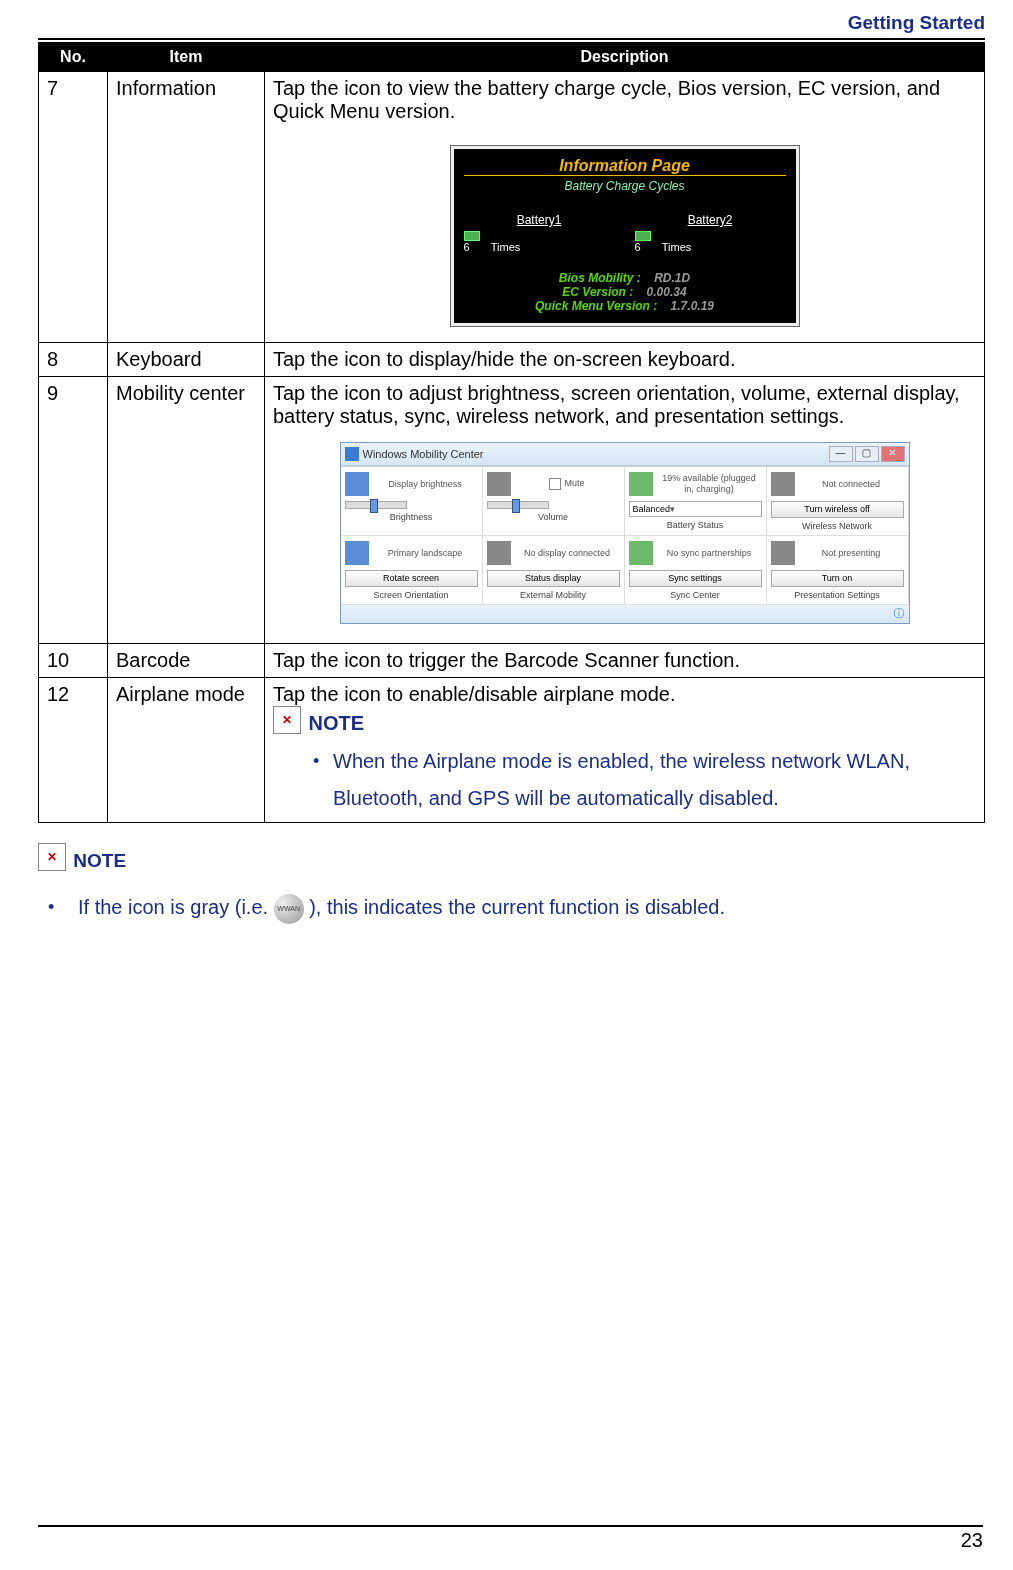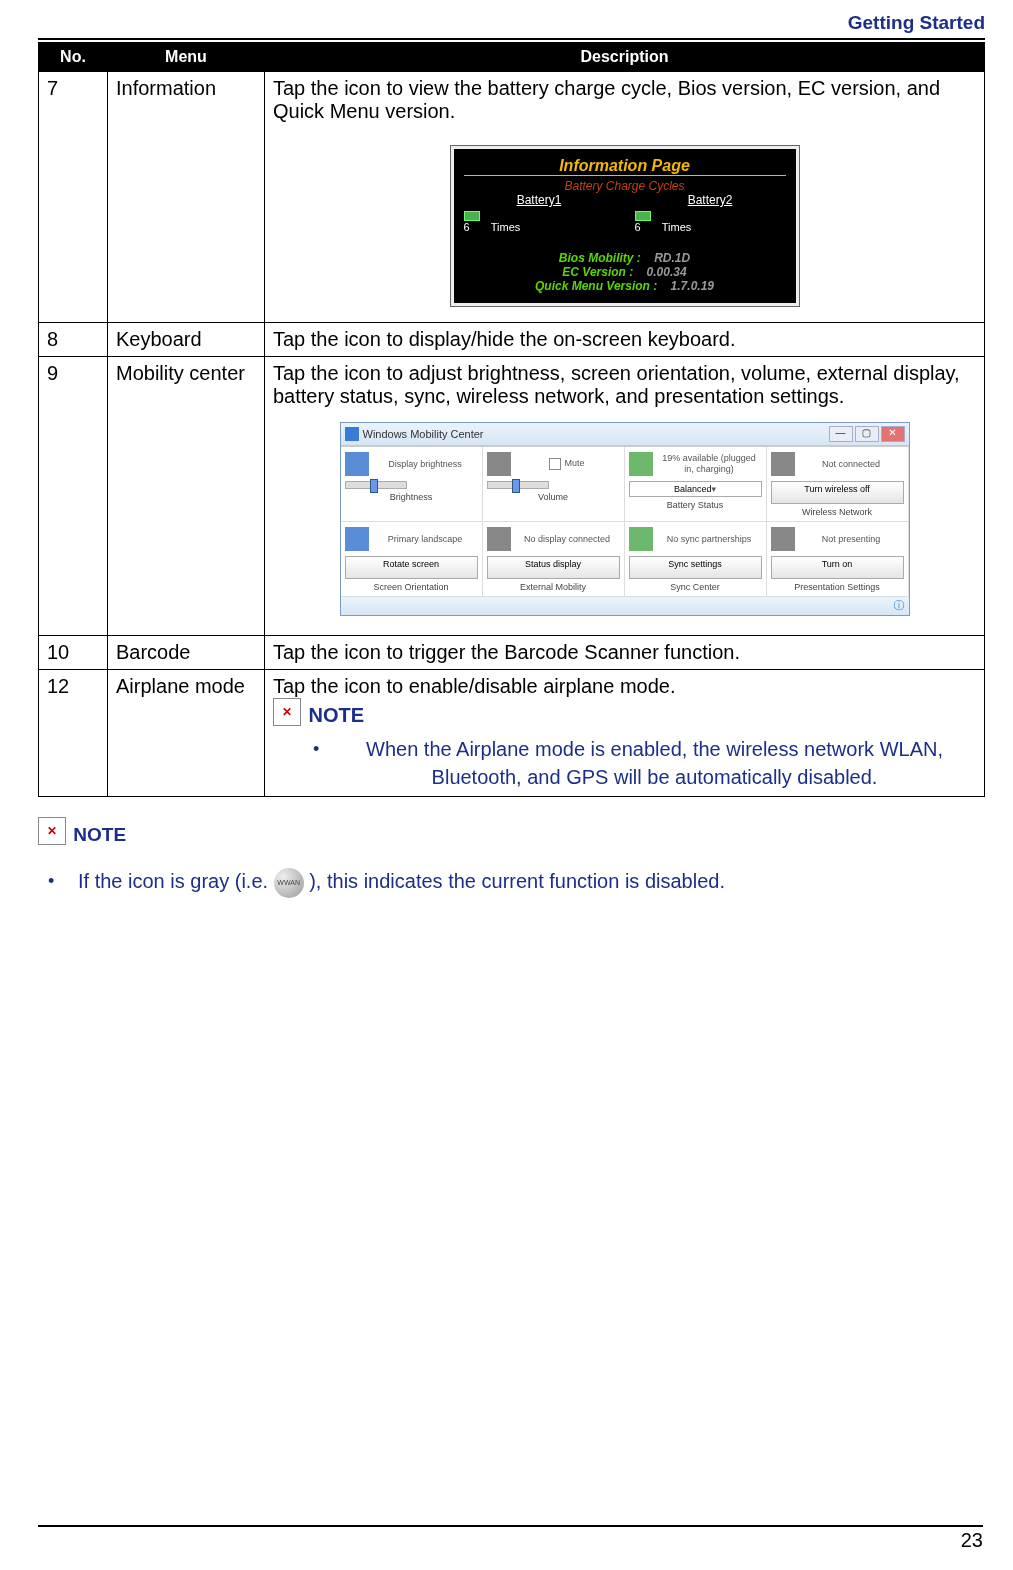--- a/index.html
+++ b/index.html
@@ -85,24 +85,24 @@
   }
   .info-head {
     color: #f5b800;
     font-weight: bold;
     font-style: italic;
     font-size: 16px;
     border-bottom: 1px solid #f5b800;
     margin-bottom: 3px;
   }
   .info-sub {
-    color: #c2410c;
+    color: #86efac;
     font-size: 12px;
     font-style: italic;
-    margin-bottom: 0;
+    margin-bottom: 20px;
   }
   .bat-row {
     display: flex;
     gap: 20px;
     justify-content: space-between;
   }
   .bat-col {
     flex: 1;
     color: #fff;
     font-size: 12px;
@@ -158,45 +158,45 @@
   .tile-ico.green { background:#6db86d; }
   .tile-top .txt { flex:1; font-size:9px; color:#555; line-height:11px; }
   .slider {
     width:60px; height:6px; background:#ddd; border:1px solid #aaa; position:relative; margin-top:4px;
   }
   .slider::after { content:''; position:absolute; left:40%; top:-3px; width:6px; height:12px; background:#69e; border:1px solid #357;}
   .chk { width:10px; height:10px; border:1px solid #888; display:inline-block; margin-right:3px; vertical-align:middle;}
   .combo {
     width: 100%; height:16px; border:1px solid #aaa; background:#fff;
     font-size:9px; line-height:14px; padding:0 3px; box-sizing:border-box;
-    display:flex; justify-content:center; align-items:center;
+    display:flex; justify-content:flex-start; align-items:center;
     margin-top:4px;
   }
   .combo::after { content:"▾"; color:#555; }
   .btn {
-    width:100%; height:23px; border:1px solid #aaa;
+    width:100%; height:17px; border:1px solid #aaa;
     background:linear-gradient(#fff,#e5e5e5);
     font-size:9px; text-align:center; line-height:15px;
     margin-top:4px; box-sizing:border-box;
   }
   .tile-label { font-size:9px; text-align:center; color:#444; margin-top:3px;}
   .mob-footer { height:16px; background:linear-gradient(#eaf3fb,#d6e6f5); text-align:right; padding:1px 4px; font-size:11px; color:#3a7bd5; }
 
   
   .broken-icon {
     display:inline-flex; width:26px; height:26px; border:1px solid #888;
     align-items:center; justify-content:center;
     font-size:12px; color:#c00; font-weight:bold;
     vertical-align: text-bottom;
     background:#fff;
     margin-right:2px;
   }
   .note-label { color:#1b2e8a; font-weight:bold; }
   ul.note-list { margin:8px 0 0 40px; padding:0; }
-  ul.note-list > li { color:#1b2e8a; margin-left:0; padding-left:20px; list-style:none; position:relative; font-size:20px; line-height:28px;text-align:center; }
+  ul.note-list > li { color:#1b2e8a; margin-left:0; padding-left:20px; list-style:none; position:relative; font-size:20px; line-height:37px; }
   ul.note-list > li::before { content:"•"; color:#1b2e8a; position:absolute; left:0; font-size:18px; }
   ul.page-note { margin:20px 0 0 10px; padding:0; }
   ul.page-note > li { color:#1b2e8a; margin-left:0; padding-left:30px; list-style:none; position:relative; font-size:20px; line-height:30px;}
   ul.page-note > li::before { content:"•"; color:#1b2e8a; position:absolute; left:0; font-size:18px; }
   .gray-circle {
     display:inline-flex; width:30px; height:30px; border-radius:50%;
     background: radial-gradient(circle at 30% 30%, #eee, #999);
     vertical-align:middle;
     align-items:center; justify-content:center;
     font-size:7px; color:#444;
@@ -214,21 +214,21 @@
 <body>
 
 <div class="page">
   <div class="hdr-title">Getting Started</div>
   <div class="hdr-line"></div>
 
   <table class="main">
     <thead>
       <tr>
         <th class="col-no">No.</th>
-        <th class="col-item">Menu</th>
+        <th class="col-item">Item</th>
         <th>Description</th>
       </tr>
     </thead>
     <tbody>
 
       <tr>
         <td>7</td>
         <td>Information</td>
         <td class="desc">
           <span>Tap the icon to view the battery charge cycle, Bios version, EC version, and Quick Menu version.</span>

